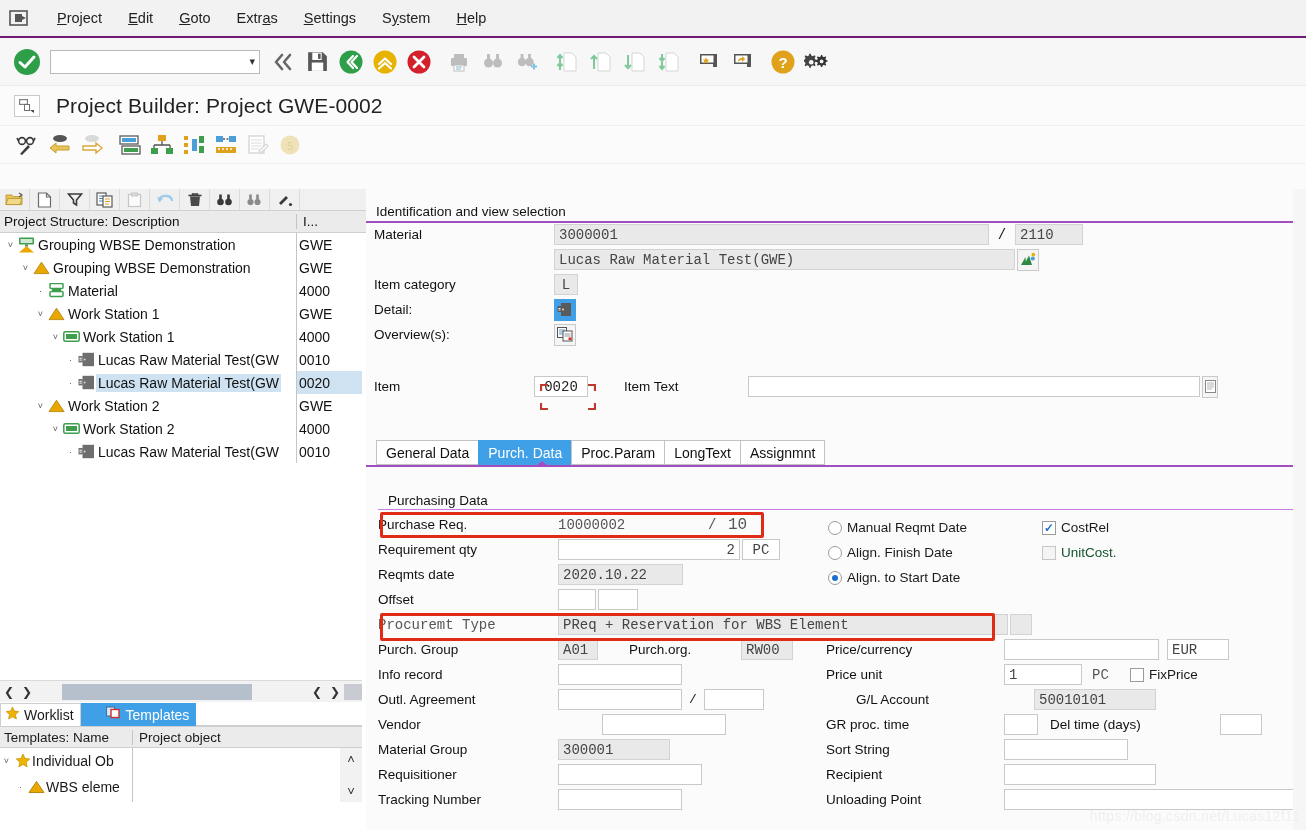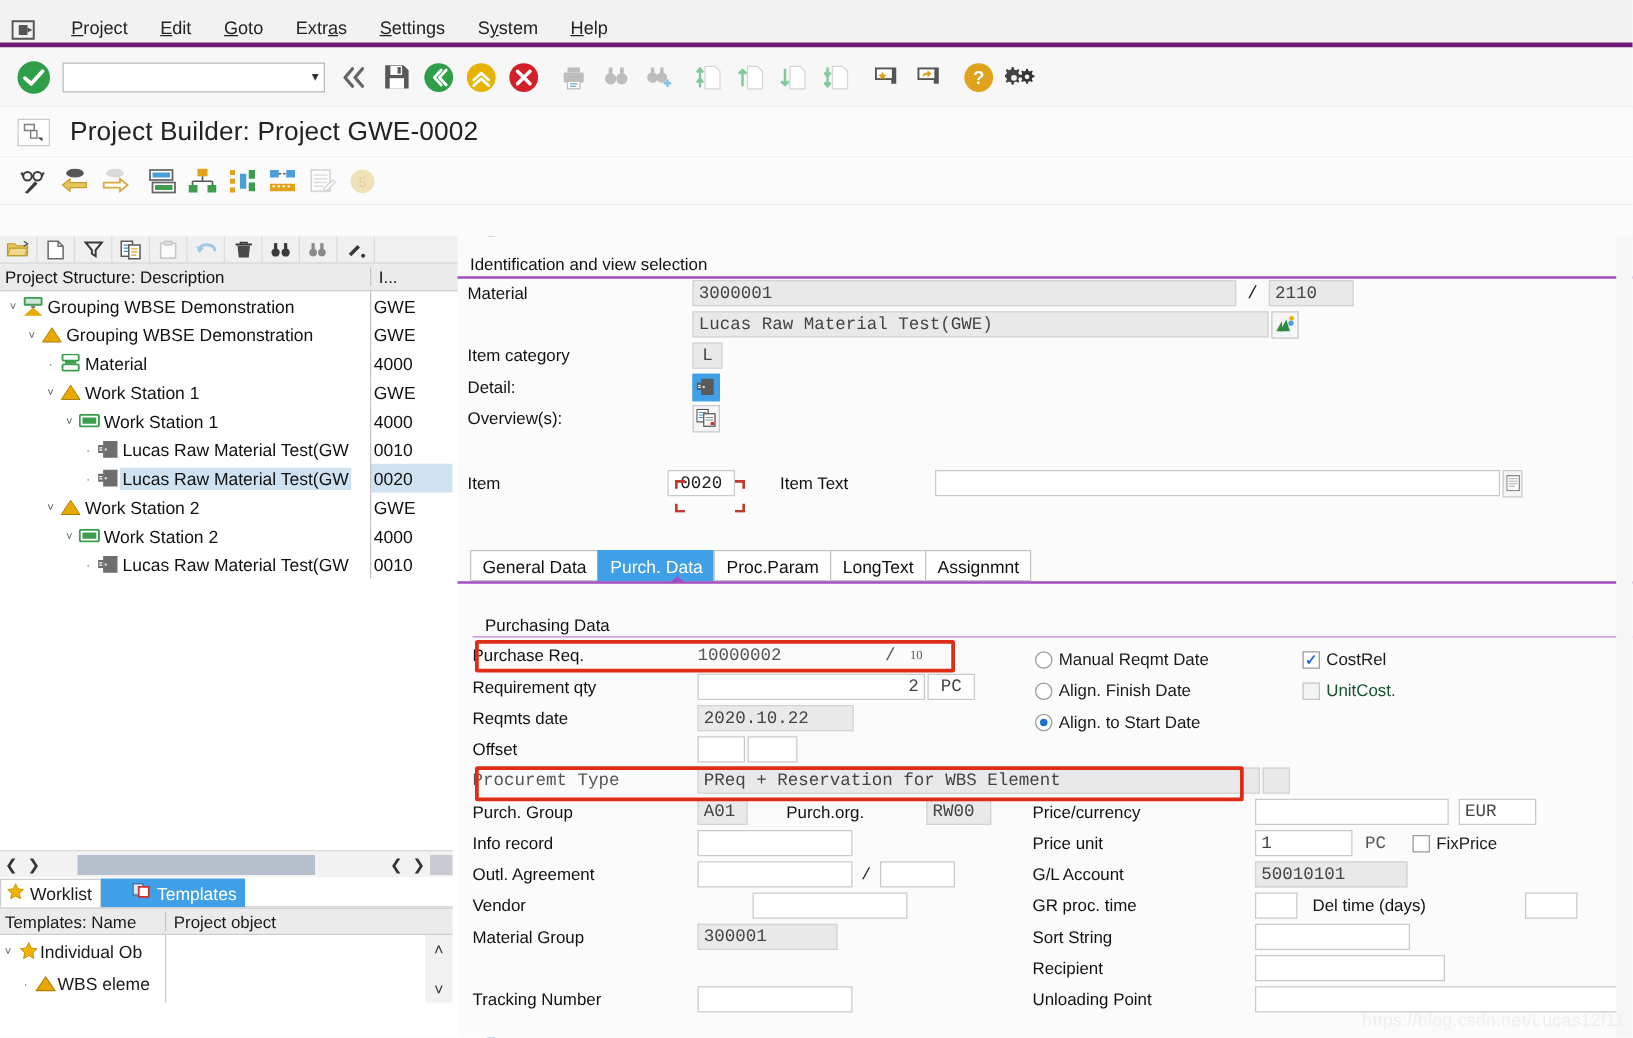--- a/index.html
+++ b/index.html
@@ -7,22 +7,22 @@
   body {
     width:1306px; height:830px; overflow:hidden;
     font-family:"Liberation Sans", sans-serif;
     font-size:13px; color:#1a1a1a;
     background:#f7f7f7;
   }
   .app { position:relative; width:1306px; height:830px; background:#fbfbfb; }
 
   
   .menubar {
-    height:38px; background:#f2f2f2; display:flex; align-items:flex-end;
-    border-bottom:4px solid #701a75; padding-left:8px;
+    height:38px; background:#f2f2f2; display:flex; align-items:center;
+    border-bottom:2px solid #701a75; padding-left:8px;
   }
   .menu-sysicon {
     width:22px; height:20px; margin-right:14px; position:relative;
     display:flex; align-items:center; justify-content:center;
   }
   .menu-sysicon svg { display:block; }
   .menu-item {
     padding:3px 13px; font-size:14.5px; color:#222; cursor:default; white-space:nowrap;
   }
   .menu-item .u { text-decoration:underline; }
@@ -781,21 +781,21 @@
         </div>
       </div>
 
       <div style="position:absolute;left:12px;top:300px;" class="sect-title">Purchasing Data</div>
       <div style="position:absolute;left:12px;top:320px;width:928px;height:1px;background:#c77fdf;"></div>
 
       <div style="position:absolute;left:12px;top:323px;" class="frow">
         <div class="flabel" style="width:180px;">Purchase Req.</div>
         <div style="width:150px;font-family:'Liberation Mono',monospace;font-size:14px;color:#555;">10000002</div>
         <div style="width:20px;font-family:'Liberation Mono',monospace;font-size:14px;color:#555;">/</div>
-        <div style="width:60px;font-family:Liberation Serif, serif;font-size:10px;color:#555;">10</div>
+        <div style="width:60px;font-family:Liberation Mono, monospace;font-size:16px;color:#555;">10</div>
       </div>
 
       <div style="position:absolute;left:12px;top:348px;" class="frow">
         <div class="flabel" style="width:180px;">Requirement qty</div>
         <div class="fld white rightal" style="width:182px;">2</div>
         <div class="fld white" style="width:38px;justify-content:center;margin-left:2px;">PC</div>
       </div>
 
       <div style="position:absolute;left:12px;top:373px;" class="frow">
         <div class="flabel" style="width:180px;">Reqmts date</div>
@@ -836,20 +836,24 @@
       <div style="position:absolute;left:12px;top:523px;gap:44px;" class="frow">
         <div class="flabel" style="width:180px;">Vendor</div>
         <div class="fld white" style="width:124px;"></div>
       </div>
 
       <div style="position:absolute;left:12px;top:548px;" class="frow">
         <div class="flabel" style="width:180px;">Material Group</div>
         <div class="fld" style="width:112px;">300001</div>
       </div>
 
+      <div style="position:absolute;left:12px;top:573px;" class="frow">
+        <div class="flabel" style="width:180px;">Requisitioner</div>
+        <div class="fld white" style="width:144px;"></div>
+      </div>
 
       <div style="position:absolute;left:12px;top:598px;" class="frow">
         <div class="flabel" style="width:180px;">Tracking Number</div>
         <div class="fld white" style="width:124px;"></div>
       </div>
 
       <div style="position:absolute;left:462px;top:326px;" class="frow">
         <span class="radio"></span>
         <span class="optlbl">Manual Reqmt Date</span>
       </div>
@@ -879,21 +883,21 @@
 
       <div style="position:absolute;left:460px;top:473px;" class="frow">
         <div class="flabel" style="width:178px;">Price unit</div>
         <div class="fld white" style="width:78px;">1</div>
         <div style="width:48px;padding-left:10px;font-family:'Liberation Mono',monospace;font-size:14px;color:#555;">PC</div>
         <span class="chk"></span>
         <span class="optlbl">FixPrice</span>
       </div>
 
       <div style="position:absolute;left:460px;top:498px;" class="frow">
-        <div class="flabel" style="width:178px;">G/L Account</div>
+        <div class="flabel" style="width:178px;margin-left:30px;">G/L Account</div>
         <div class="fld" style="width:122px;">50010101</div>
       </div>
 
       <div style="position:absolute;left:460px;top:523px;" class="frow">
         <div class="flabel" style="width:178px;">GR proc. time</div>
         <div class="fld white" style="width:34px;"></div>
         <div class="flabel" style="width:182px;padding-left:12px;">Del time (days)</div>
         <div class="fld white" style="width:42px;"></div>
       </div>
 

